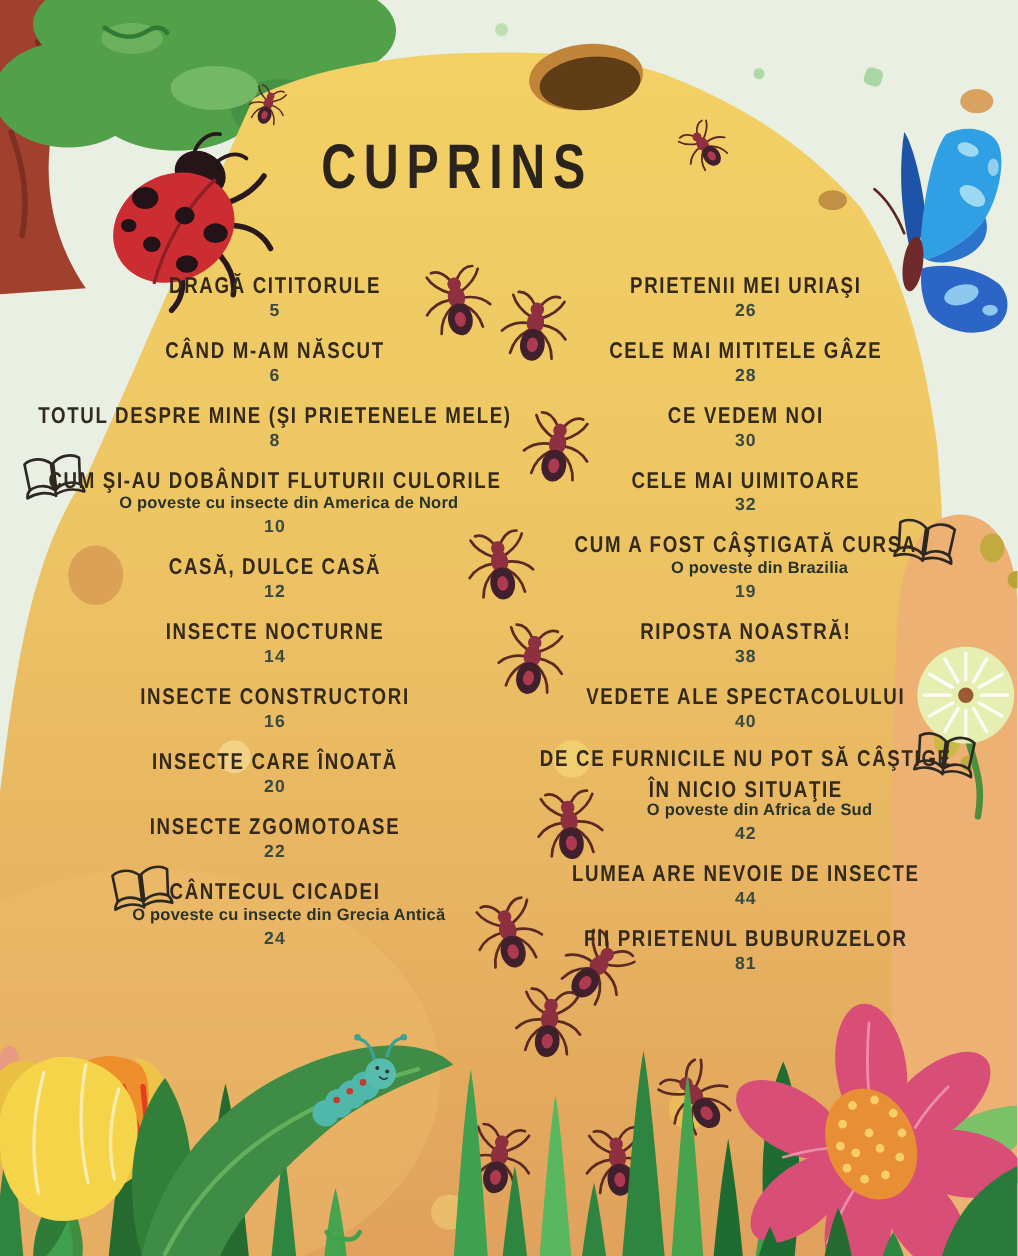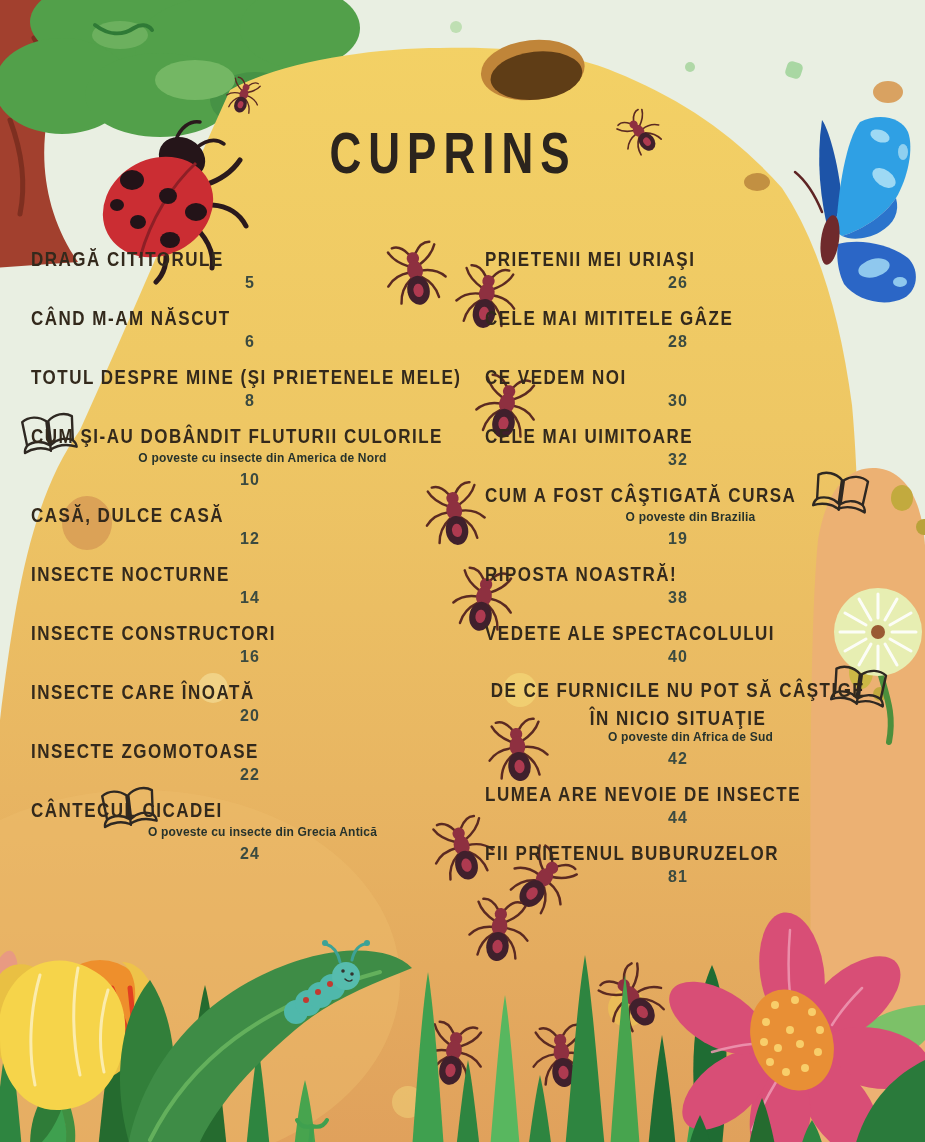--- a/index.html
+++ b/index.html
@@ -1,29 +1,29 @@
 <!DOCTYPE html>
 <html><head>
 <meta charset="utf-8">
 <style>
   html,body{margin:0;padding:0;}
   body{width:925px;height:1142px;position:relative;overflow:hidden;background:#e9efe2;
        font-family:"Liberation Sans",sans-serif;}
   #scene{position:absolute;left:0;top:0;width:925px;height:1142px;z-index:0;}
-  .page-title{position:absolute;left:303px;top:128px;width:300px;text-align:center;z-index:2;}
+  .page-title{position:absolute;left:292px;top:128px;width:300px;text-align:left;z-index:2;}
   .page-title span{display:inline-block;font-weight:700;font-size:44px;letter-spacing:7px;
        color:#2b241d;transform:scaleY(1.3);font-family:"Liberation Sans",sans-serif;}
   .toc-col{position:absolute;top:248px;z-index:2;display:flex;flex-direction:column;}
   #toc-left{left:31px;width:438px;}
   #toc-right{left:485px;width:386px;}
   .entry{display:flex;flex-direction:column;align-items:center;margin-bottom:13px;position:relative;}
-  .trow{position:relative;display:flex;justify-content:flex-start;width:100%;}
+  .trow{position:relative;display:flex;justify-content:center;width:100%;}
   .etitle{display:inline-block;font-weight:700;font-size:17px;line-height:23px;letter-spacing:1.5px;
        color:#33291c;transform:scaleY(1.22);text-align:center;}
-  .esub{font-weight:700;font-size:12px;line-height:20px;color:#27332c;letter-spacing:.2px;text-align:center;margin-left:25px;}
+  .esub{font-weight:700;font-size:15px;line-height:20px;color:#27332c;letter-spacing:.2px;text-align:center;margin-left:25px;}
   .epage{font-weight:700;font-size:16px;line-height:23px;color:#3b4a40;letter-spacing:1px;}
   .book-wrap{position:absolute;top:-13px;width:60px;height:46px;}
   .book-wrap svg{width:60px;height:46px;transform:rotate(-7deg);}
   .book-wrap.r svg{transform:rotate(8deg);}
 </style>
 </head>
 <body>
 
 <div>
 <svg id="scene" viewBox="0 0 925 1142" xmlns="http://www.w3.org/2000/svg">

